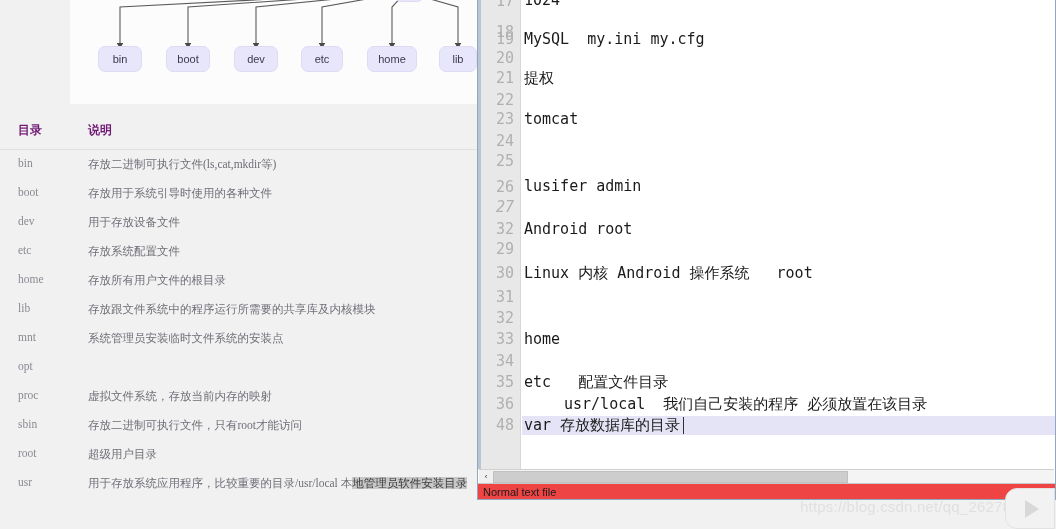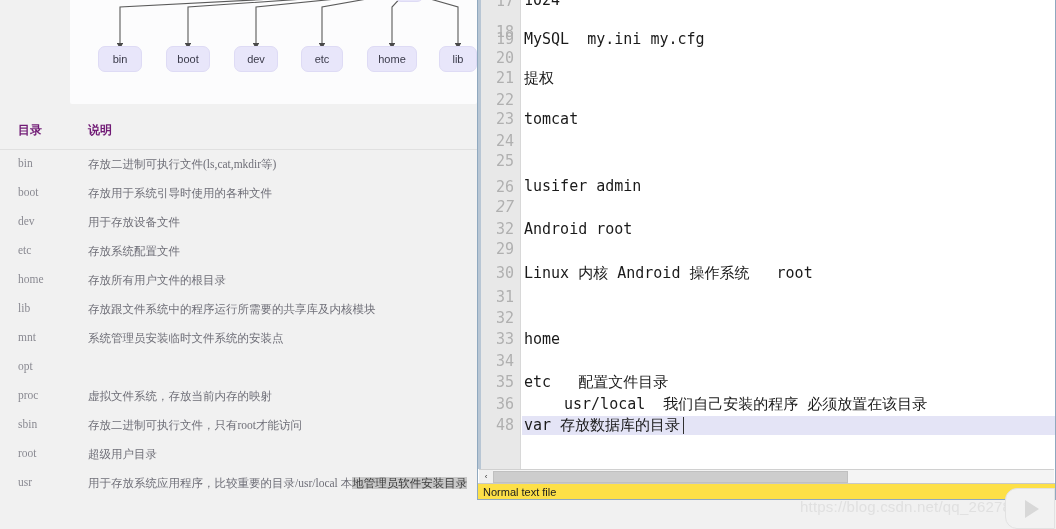--- a/index.html
+++ b/index.html
@@ -129,21 +129,21 @@
   }
   #hscroll-track { position: relative; flex: 1; height: 14px; background: #f4f4f4; }
   #hscroll-thumb {
     position: absolute; left: 0; top: 1px; width: 355px; height: 12px;
     background: #cdcdcd; border: 1px solid #c0c0c0;
   }
 
   
   #statusbar {
     position: absolute; left: 0; right: 0; bottom: 0; height: 16px;
-    background: #fde047;
+    background: #ef4444;
     border-top: 1px solid #c8c8c8;
     display: flex; align-items: center;
   }
   #statusbar .status-text {
     font-size: 11px; color: #1c1c1c; padding-left: 5px;
     font-family: "Liberation Sans", sans-serif;
   }
 
   
   #watermark {

